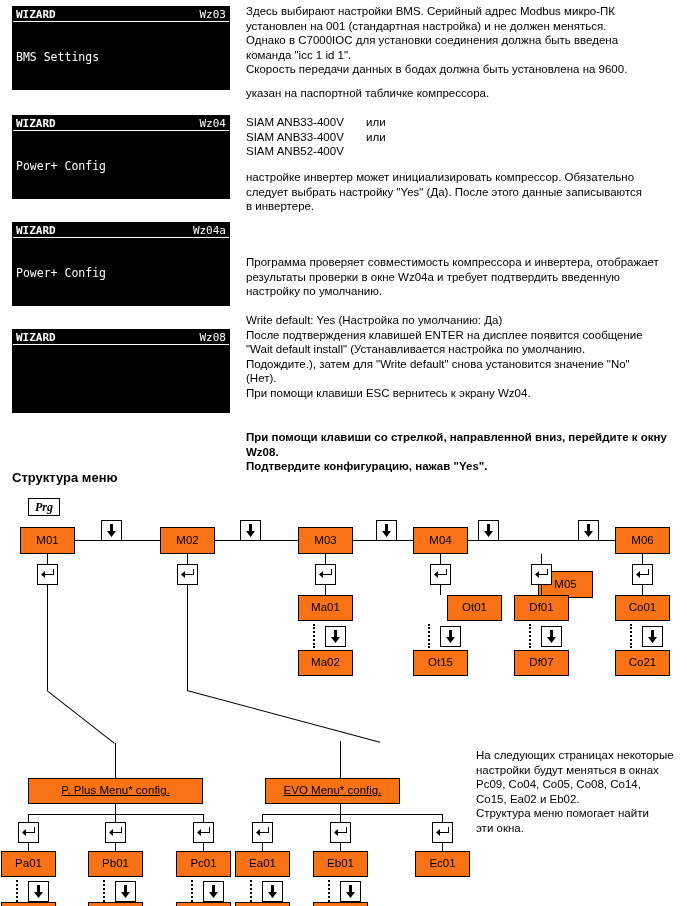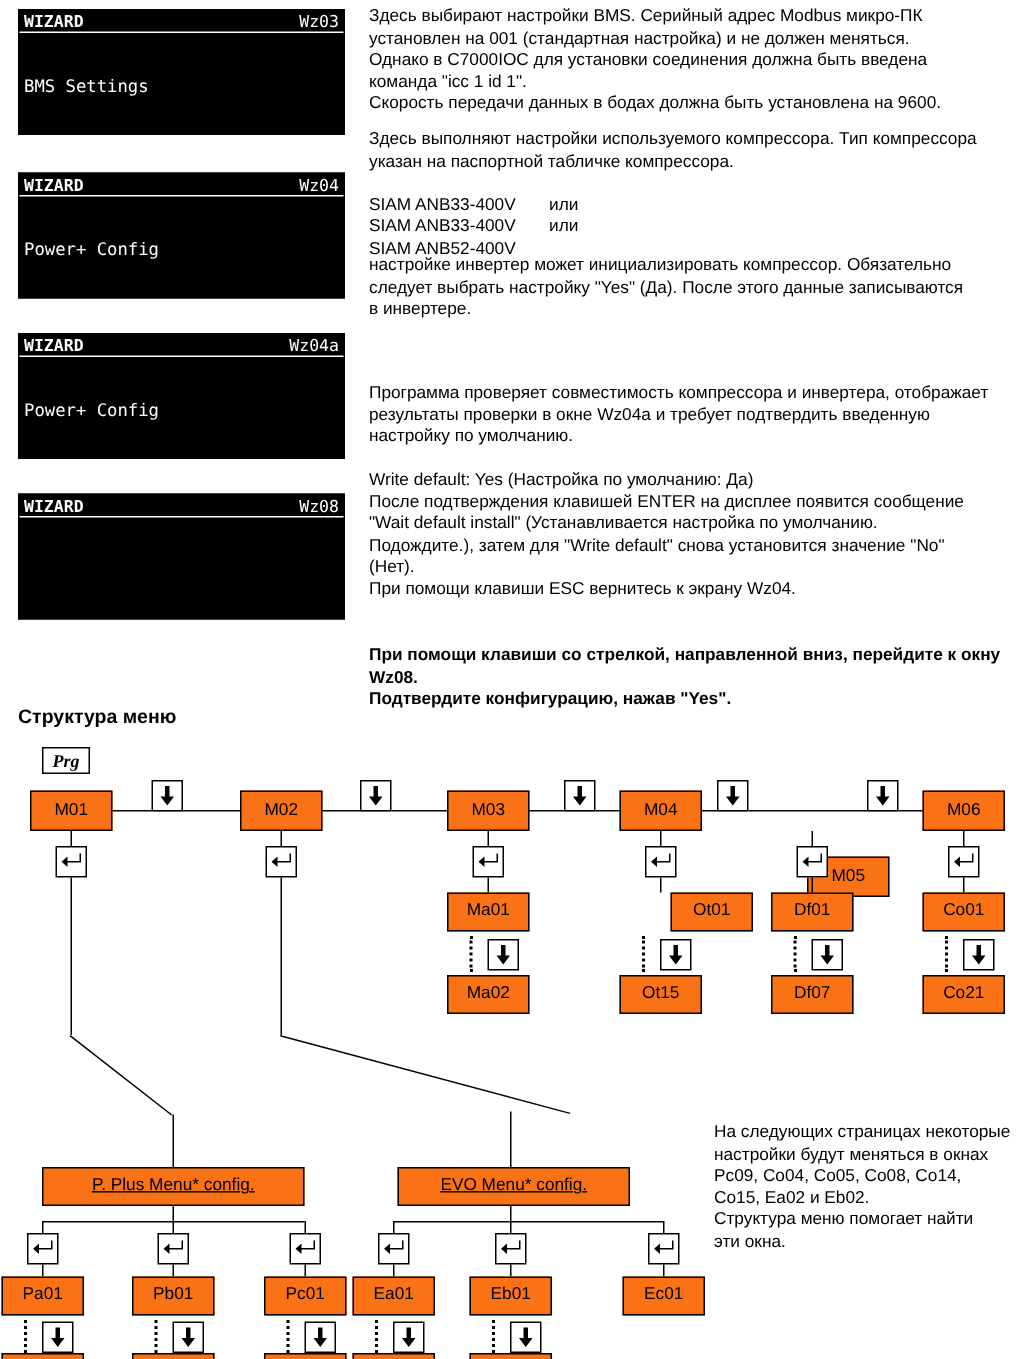--- a/index.html
+++ b/index.html
@@ -249,21 +249,20 @@
 
 <div class="para" id="p1">
   <p>Здесь выбирают настройки BMS. Серийный адрес Modbus микро-ПК</p>
   <p>установлен на 001 (стандартная настройка) и не должен меняться.</p>
   <p>Однако в  C7000IOC для установки соединения должна быть введена</p>
   <p>команда "icc 1 id 1".</p>
   <p>Скорость передачи данных в бодах должна быть установлена на 9600.</p>
 </div>
 
 <div class="para" id="p2">
-  <p>Здесь выполняют настройки используемого компрессора. Тип компрессора</p>
   <p>указан на паспортной табличке компрессора.</p>
   <p>&nbsp;</p>
   <div class="tabrow">
     <span class="c1">SIAM ANB33-400V</span>
     <span>или</span>
   </div>
   <div class="tabrow">
     <span class="c1">SIAM ANB33-400V</span>
     <span>или</span>
   </div>
@@ -421,21 +420,21 @@
 
   <div class="line vline" style="left:47px;  top:95px; height:105px;"></div>
   <div class="skew" style="left:47px; top:200px; width:86px; transform: rotate(38deg);"></div>
   <div class="line vline" style="left:115px; top:253px; height:35px;"></div>
 
   <div class="line vline" style="left:187px; top:95px; height:105px;"></div>
   <div class="skew" style="left:187px; top:200px; width:200px; transform: rotate(15deg);"></div>
   <div class="line vline" style="left:340px; top:251px; height:37px;"></div>
 
   <div class="node wide" style="left:28px; top:288px; width:175px;">P. Plus Menu* config.</div>
-  <div class="node wide" style="left:265px; top:288px; width:155px;">EVO Menu* config.</div>
+  <div class="node wide" style="left:265px; top:288px; width:135px;">EVO Menu* config.</div>
 
   <div class="line vline" style="left:115px; top:314px; height:10px;"></div>
   <div class="line hline" style="left:28px; top:324px; width:175px;"></div>
   <div class="line vline" style="left:28px;  top:324px; height:8px;"></div>
   <div class="line vline" style="left:115px; top:324px; height:8px;"></div>
   <div class="line vline" style="left:203px; top:324px; height:8px;"></div>
 
   <div class="line vline" style="left:340px; top:314px; height:10px;"></div>
   <div class="line hline" style="left:262px; top:324px; width:180px;"></div>
   <div class="line vline" style="left:262px; top:324px; height:8px;"></div>

